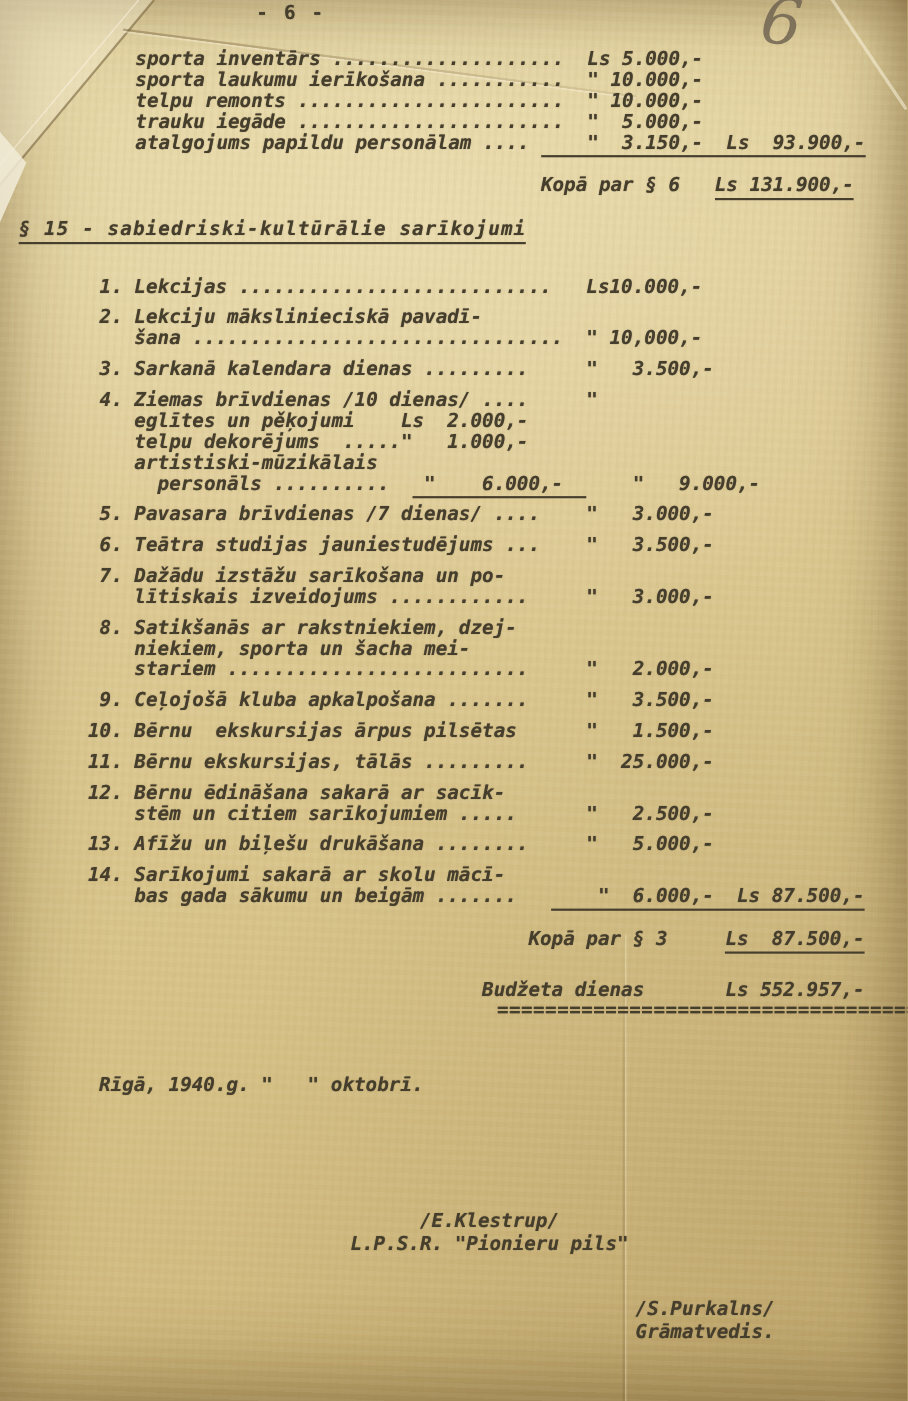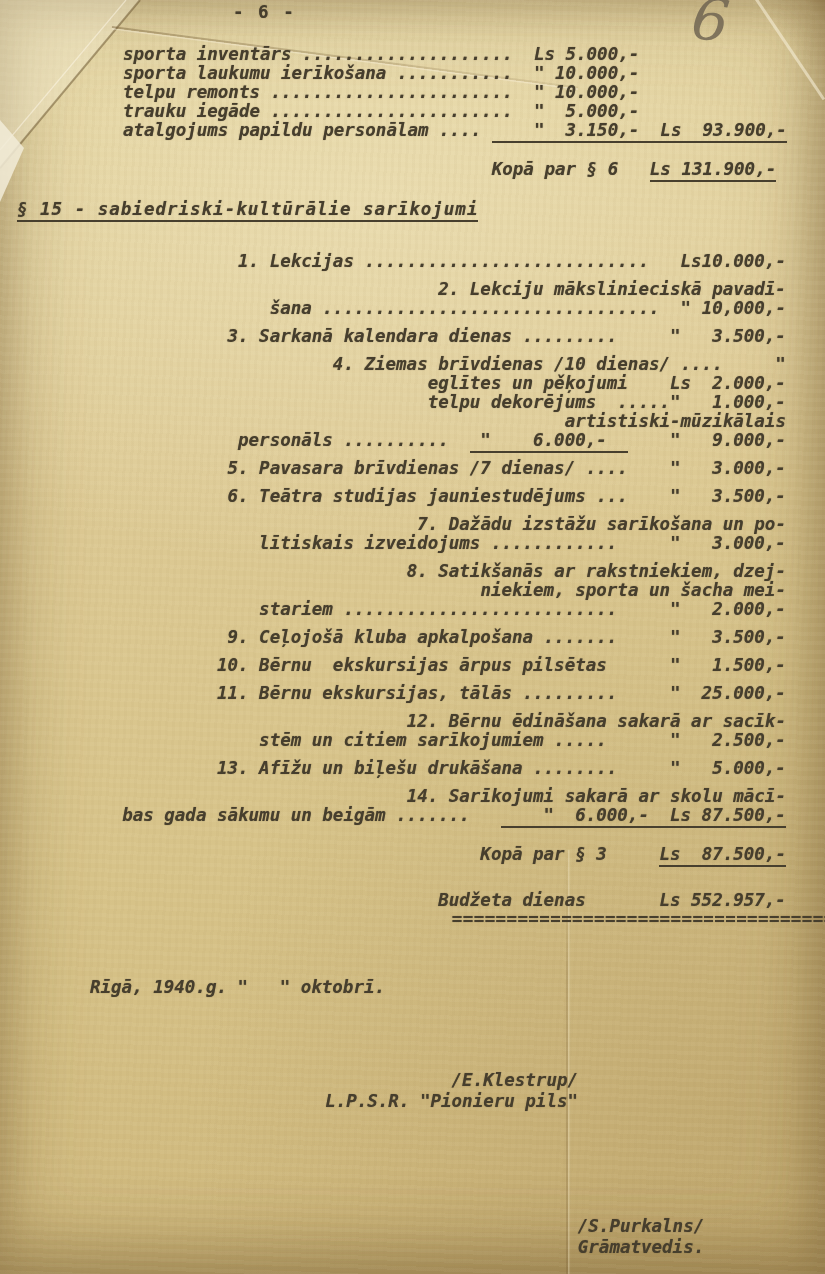--- a/index.html
+++ b/index.html
@@ -21,28 +21,28 @@
   .texture{position:absolute;inset:0;pointer-events:none;background:
     repeating-linear-gradient(93deg, rgba(160,135,85,.05) 0 3px, rgba(0,0,0,0) 3px 7px),
     repeating-linear-gradient(2deg, rgba(255,245,215,.05) 0 4px, rgba(0,0,0,0) 4px 9px);}
   .blk{position:absolute;white-space:pre;line-height:19px;font-style:italic;}
   .line{white-space:pre;}
   .u{border-bottom:2.2px solid #473f2e;padding-bottom:1px;}
   .blkA{top:45px;left:123px;}
   .kopa11{top:160px;left:123px;}
   .heading15{top:200px;left:7px;letter-spacing:1px;margin-left:10px;}
   .items15{top:252px;left:80px;}
-  .items15 .item{margin-top:9px;text-align:right;}
+  .items15 .item{margin-top:9px;}
   .items15 .item:first-child{margin-top:0;}
   .kopa15{top:845px;left:80px;}
   .budget{top:891px;left:80px;}
   .budget .line:last-child{letter-spacing:.4px;}
   .dateline{top:978px;left:90px;}
-  .sig1{top:1070px;left:312px;width:266px;text-align:right;line-height:21px;}
-  .sig2{top:1180px;left:575px;width:132px;text-align:center;line-height:21px;margin-top:36px;}
+  .sig1{top:1100px;left:312px;width:266px;text-align:center;line-height:21px;}
+  .sig2{top:1180px;left:575px;width:132px;text-align:center;line-height:21px;}
   .pagenum{position:absolute;top:2px;left:233px;letter-spacing:2px;}
   .hand6{
     position:absolute;top:-14px;left:692px;
     font-family:"DejaVu Serif","Liberation Serif",serif;font-style:italic;font-weight:400;
     font-size:58px;color:#6d6250;transform:rotate(7deg);opacity:.82;text-shadow:none;
   }
   .fold-tl{position:absolute;left:0;top:0;pointer-events:none;}
   .crease-top{
     position:absolute;left:112px;top:26px;width:470px;height:2px;
     background:linear-gradient(to right, rgba(105,82,45,.40), rgba(105,82,45,.10));

